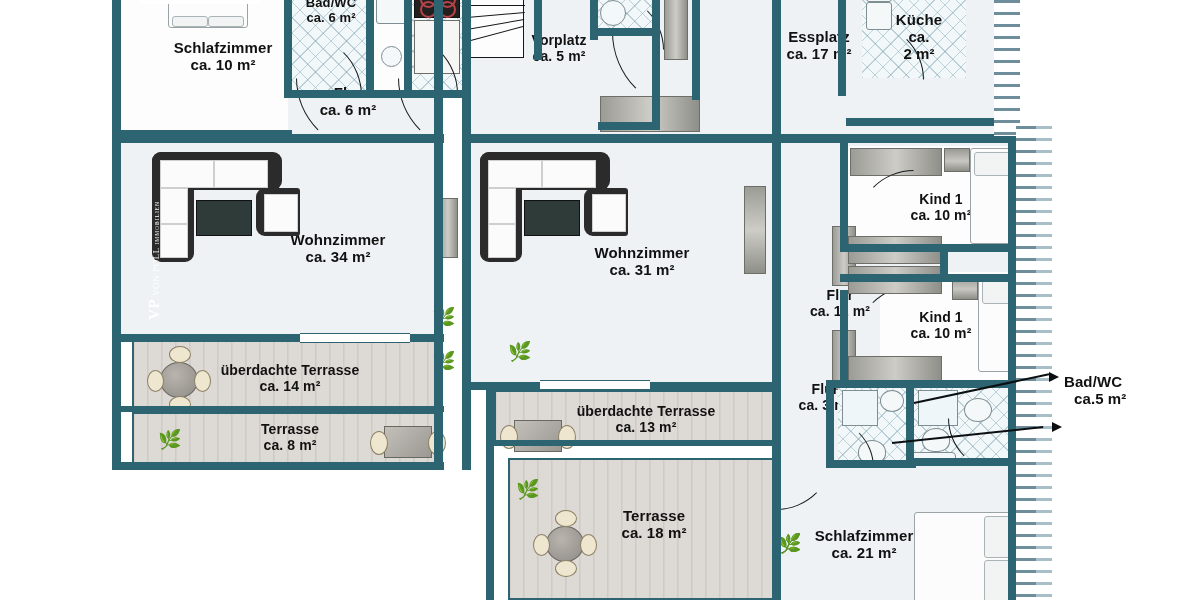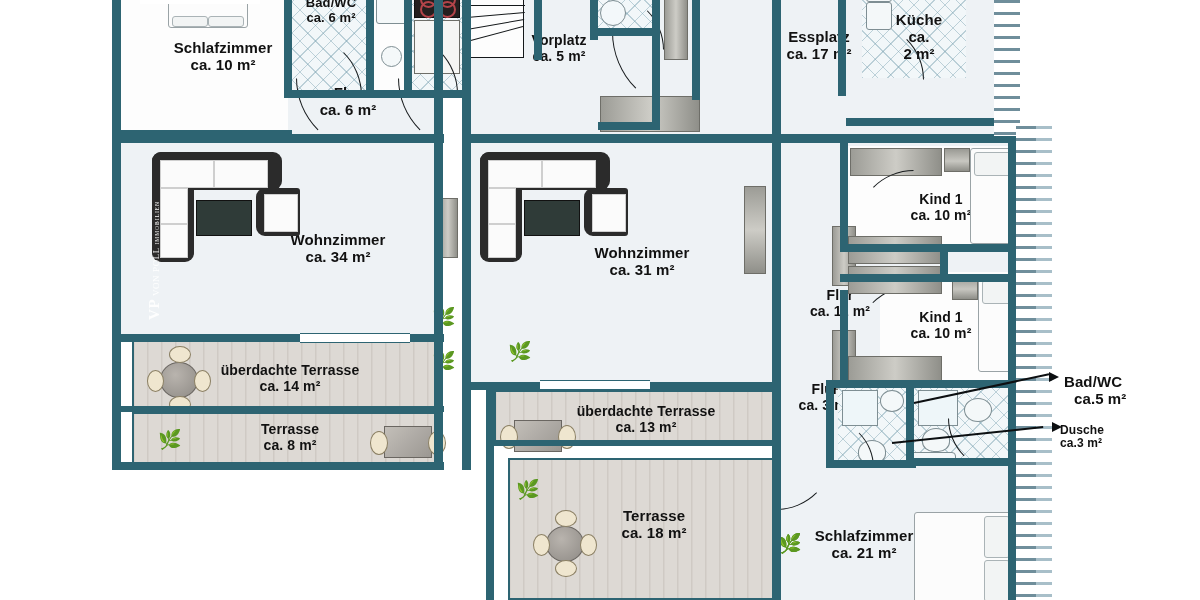--- a/index.html
+++ b/index.html
@@ -383,18 +383,14 @@
 
   <div class="leader" style="left:914px;top:402px;width:138px;transform:rotate(-12deg);"></div>
   <div class="arrowhead" style="left:1049px;top:372px;"></div>
   <div class="label" style="left:1064px;top:374px;width:124px;font-size:15px;text-align:left;">
     <span class="l1">Bad/WC</span>
     <span class="l2" style="padding-left:10px;">ca.5 m²</span>
   </div>
 
   <div class="leader" style="left:892px;top:442px;width:152px;transform:rotate(-6deg);"></div>
   <div class="arrowhead" style="left:1052px;top:422px;"></div>
-  <div class="label" style="left:1060px;top:424px;width:110px;font-size:12px;text-align:left;">
-    <span class="l1">Dusche</span>
-    <span class="l2">ca.3 m²</span>
-  </div>
 
 </div>
 
 </body></html>

